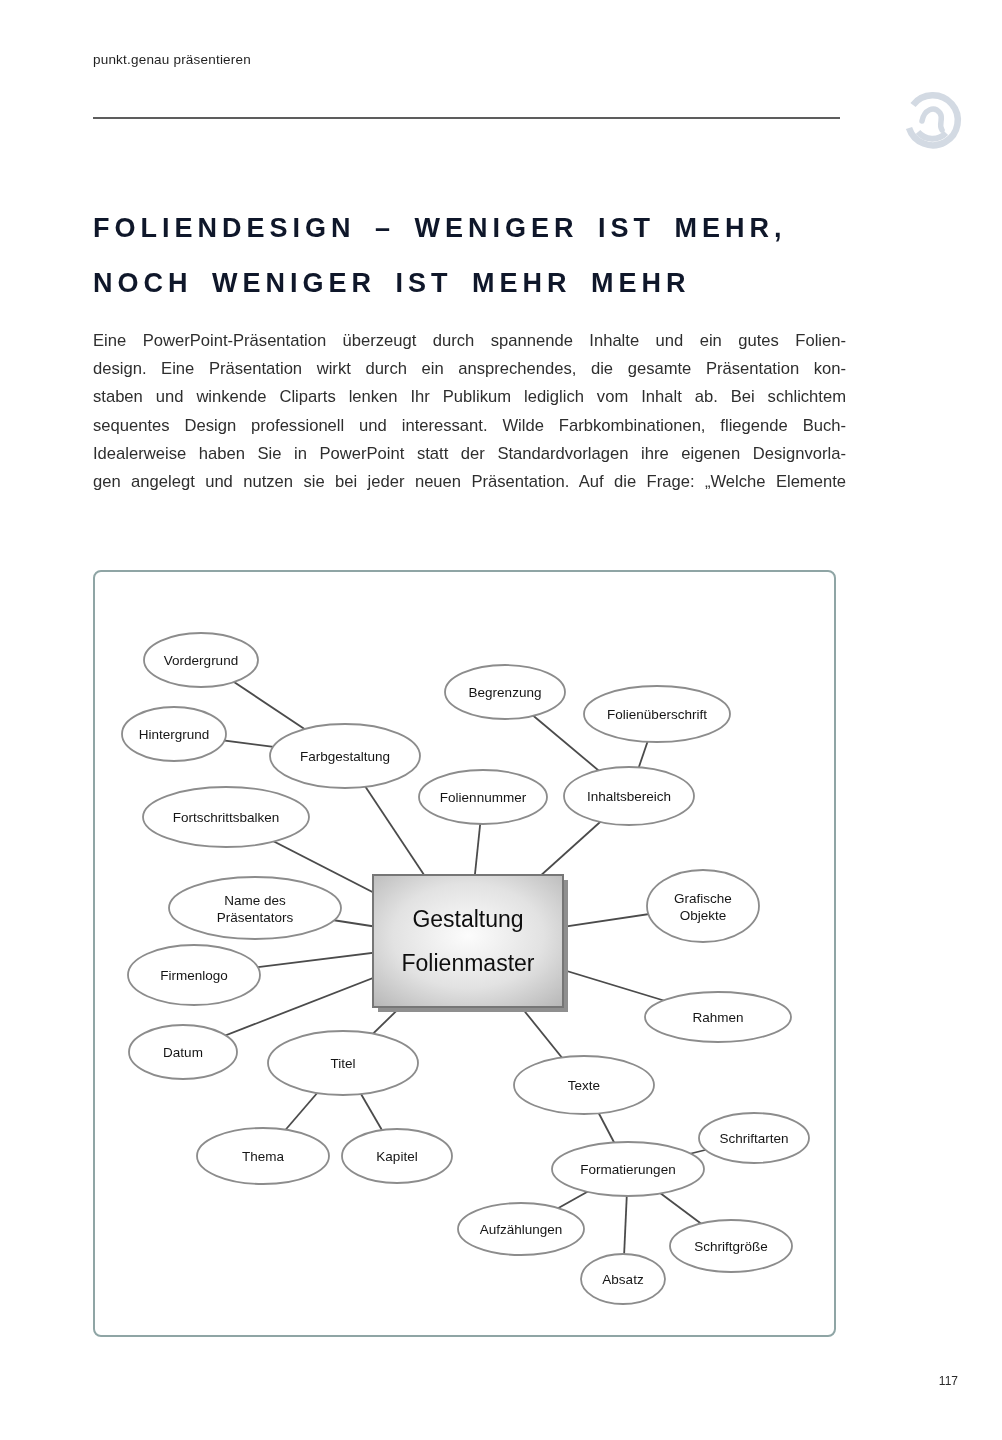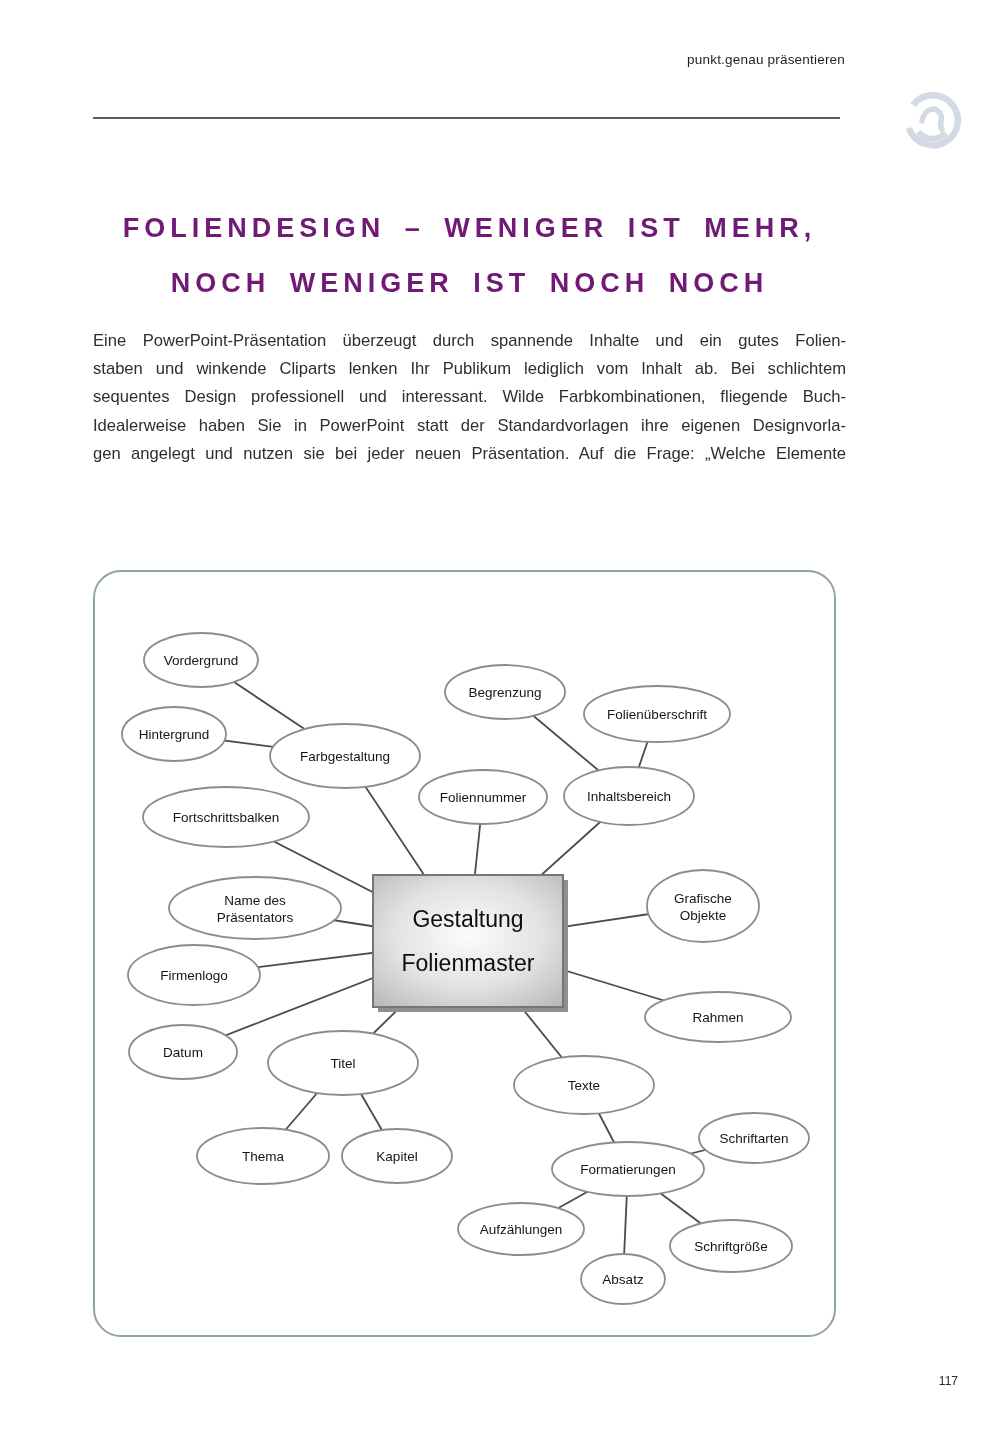--- a/index.html
+++ b/index.html
@@ -6,46 +6,46 @@
   html, body { background: #ffffff; }
   body {
     width: 1002px; height: 1440px;
     font-family: "Liberation Sans", sans-serif;
     position: relative; overflow: hidden;
   }
   .page { position: absolute; inset: 0; background: #fff; }
 
   .running-head {
     position: absolute; left: 93px; top: 52px; width: 752px;
-    text-align: right; font-size: 13.5px; color: #1f1f1f; letter-spacing: .2px;
+    font-size: 13.5px; color: #1f1f1f; letter-spacing: .2px;
   }
   .header-rule {
     position: absolute; left: 93px; top: 117px; width: 747px; height: 2px;
     background: var(--rule, #5d5d5d);
   }
   .logo { position: absolute; left: 901px; top: 88px; width: 64px; height: 64px; }
   .logo path { fill: none; stroke: var(--logo-stroke, #d3dae3); }
 
   .page-title {
     position: absolute; left: 93px; top: 201px; width: 753px;
-    text-align: center; font-size: 27px; font-weight: bold; color: #701a75;
+    text-align: left; font-size: 27px; font-weight: bold; color: #0f172a;
     letter-spacing: 5px; word-spacing: 7px; line-height: 55px;
   }
   .page-title span { display: block; }
 
   .body-text {
     position: absolute; left: 93px; top: 327px; width: 753px;
     font-size: 16.6px; line-height: 28.2px; color: #2e2e2e;
   }
   .pline { text-align: justify; text-align-last: justify; white-space: normal; }
   .pline.last { text-align-last: left; }
 
   .figure {
     position: absolute; left: 93px; top: 570px; width: 743px; height: 767px;
-    border: 2px solid var(--frame-border, #8fa5a5); border-radius: 28px;
+    border: 2px solid var(--frame-border, #8fa5a5); border-radius: 8px;
     background: #fff;
   }
   .figure svg { width: 100%; height: 100%; display: block; }
 
   .edge { stroke: var(--edge-line, #4b4b4b); stroke-width: 1.8; }
   .node { fill: #ffffff; stroke: var(--ellipse-stroke, #8c8c8c); stroke-width: 1.8; }
   .nlabel { font-family: "Liberation Sans", sans-serif; font-size: 13.5px; fill: #151515; text-anchor: middle; }
   .boxshadow { fill: var(--box-shadow, #8f8f8f); }
   .boxrect { fill: url(#boxgrad); stroke: var(--box-border, #767676); stroke-width: 2; }
   .boxlabel { font-family: "Liberation Sans", sans-serif; font-size: 23px; fill: #0e0e0e; text-anchor: middle; }
@@ -64,25 +64,26 @@
   <div class="header-rule"></div>
 
   <svg class="logo" viewBox="-32 -32 64 64" aria-hidden="true">
     <path d="M -20 -15 A 25 25 0 1 1 -24 8" stroke-width="6.5"></path>
     <path d="M -15 12 A 19 19 0 0 0 13 13" stroke-width="6"></path>
     <path d="M -11 1 C -9 -10 1 -15 7 -7 C 11 -1 5 4 9 10" stroke-width="5.5" stroke-linecap="round"></path>
   </svg>
 
   <h1 class="page-title">
     <span>FOLIENDESIGN – WENIGER IST MEHR,</span>
-    <span>NOCH WENIGER IST NOCH NOCH</span>
+    <span>NOCH WENIGER IST MEHR MEHR</span>
   </h1>
 
   <div class="body-text">
       <div class="pline">Eine PowerPoint-Präsentation überzeugt durch spannende Inhalte und ein gutes Folien-</div>
+      <div class="pline">design. Eine Präsentation wirkt durch ein ansprechendes, die gesamte Präsentation kon-</div>
       <div class="pline">staben und winkende Cliparts lenken Ihr Publikum lediglich vom Inhalt ab. Bei schlichtem</div>
       <div class="pline">sequentes Design professionell und interessant. Wilde Farbkombinationen, fliegende Buch-</div>
       <div class="pline">Idealerweise haben Sie in PowerPoint statt der Standardvorlagen ihre eigenen Designvorla-</div>
       <div class="pline">gen angelegt und nutzen sie bei jeder neuen Präsentation. Auf die Frage: „Welche Elemente</div>
     </div>
 
   <div class="figure">
     <svg id="mindmap" viewBox="0 0 739 763">
       <defs>
         <radialGradient id="boxgrad" cx="50%" cy="46%" r="72%">

